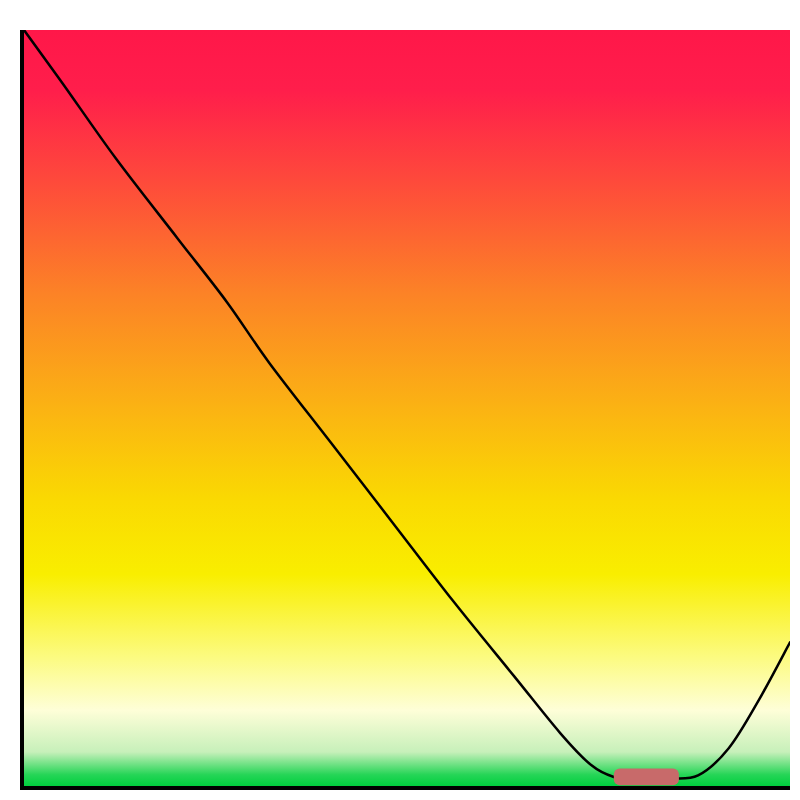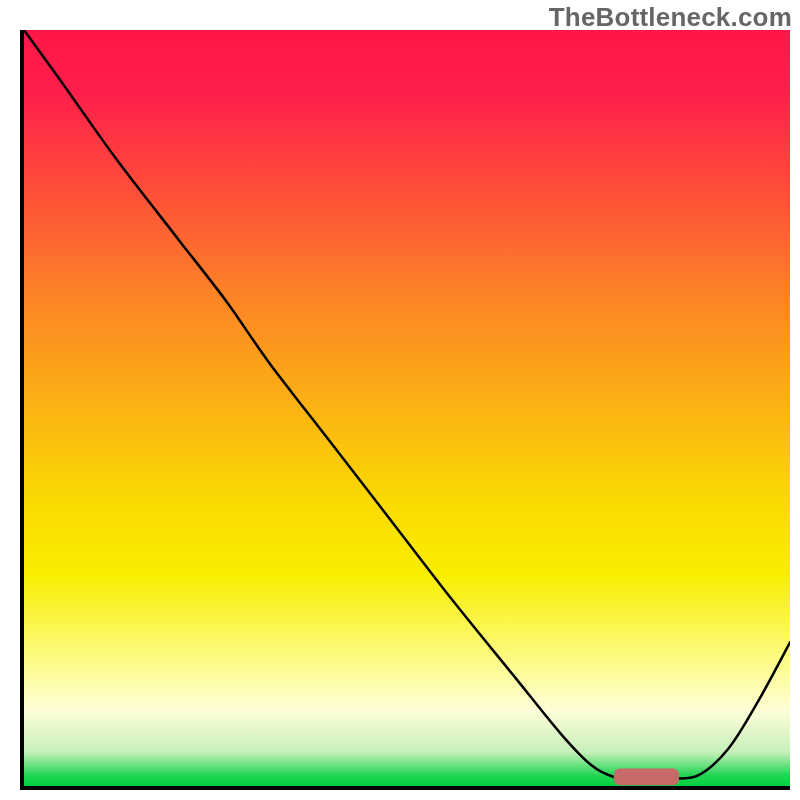--- a/index.html
+++ b/index.html
@@ -41,21 +41,20 @@
     position: absolute;
     left: 0;
     top: 0;
   }
 </style>
 </head>
 <body>
 
 <div class="chart-root">
 
-  <div class="watermark">TheBottleneck.com</div>
 
   <div class="plot-frame">
 
     <svg class="plot-svg" width="766" height="756" viewBox="0 0 766 756" preserveAspectRatio="none">
       <defs>
         <linearGradient id="bg-grad" x1="0" y1="0" x2="0" y2="1">
             <stop offset="0%" stop-color="#ff1749"></stop>
             <stop offset="8%" stop-color="#ff1e4b"></stop>
             <stop offset="20%" stop-color="#fe4a3b"></stop>
             <stop offset="35%" stop-color="#fc8326"></stop>

